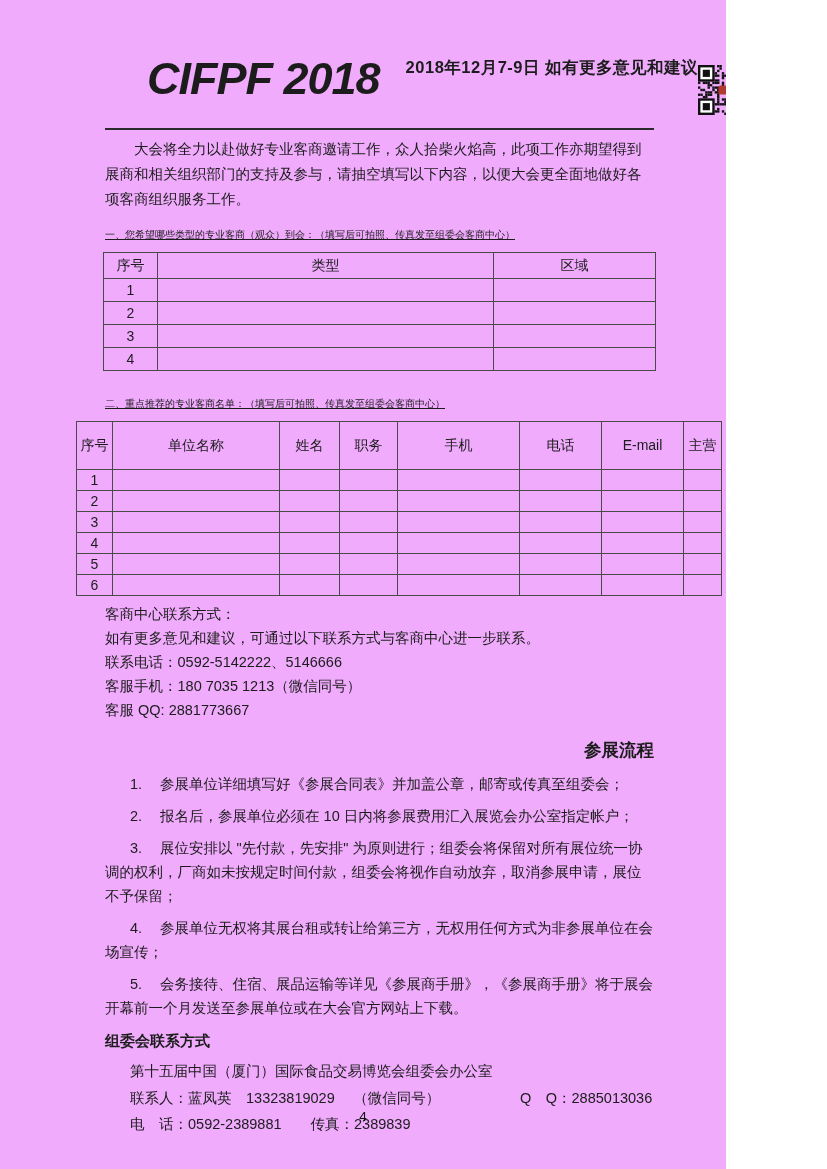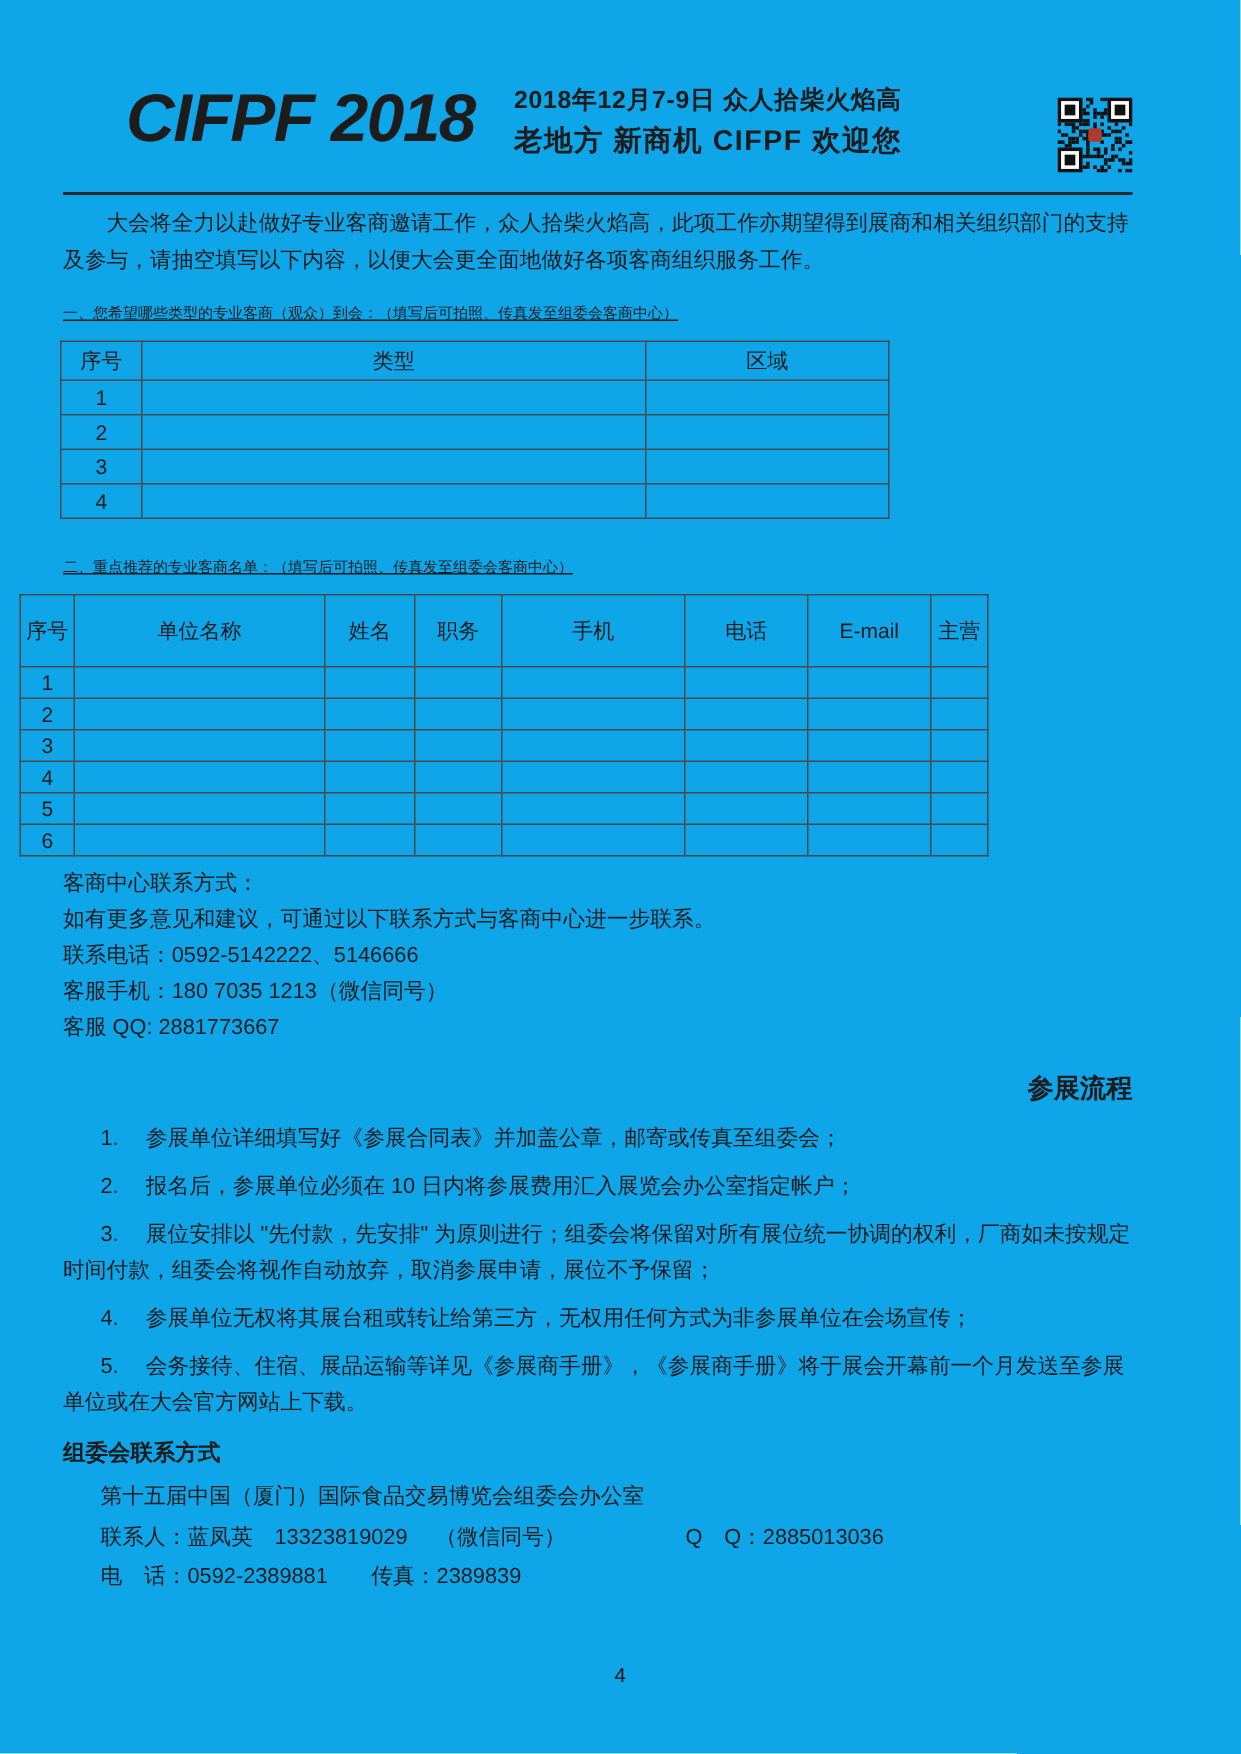--- a/index.html
+++ b/index.html
@@ -1,19 +1,19 @@
 <!DOCTYPE html>
 <html><head>
 <meta charset="utf-8">
 <style>
   html,body{margin:0;padding:0;background:#ffffff;}
   .page{
-    position:relative;width:827px;height:1169px;background:#0ea5e9;
+    position:relative;width:726px;height:1169px;background:#f0abfc;
     font-family:"Liberation Sans","DejaVu Sans",sans-serif;color:#1c1c1c;
-    box-sizing:border-box;padding:50px 72px 0 42px;overflow:hidden;
+    box-sizing:border-box;padding:50px 72px 0 105px;overflow:hidden;
   }
   
   .header-row{display:flex;align-items:flex-start;}
   .logo{font-size:45px;font-weight:bold;font-style:italic;line-height:58px;margin-left:42px;letter-spacing:-1px;white-space:nowrap;}
   .tagline{margin-left:26px;margin-top:4px;white-space:nowrap;}
   .tagline .l1{font-size:16.5px;font-weight:bold;line-height:27px;letter-spacing:0.5px;}
   .tagline .l2{font-size:19px;font-weight:bold;line-height:27px;letter-spacing:1px;}
   .qr{margin-left:auto;margin-top:15px;width:50px;height:50px;flex:0 0 auto;}
   .header-rule{border:none;border-top:2.5px solid #2b2b2b;margin:13px 0 7px 0;}
   
@@ -48,22 +48,21 @@
   .footer{position:absolute;left:0;right:0;bottom:45px;text-align:center;font-size:13.5px;color:#111;}
 </style>
 </head>
 <body>
 
 <div class="page">
 
   <div class="header-row">
     <div class="logo">CIFPF 2018</div>
     <div class="tagline">
-      <div class="l1">2018年12月7-9日  众人拾柴火焰高</div>
-      <div class="l2">老地方 新商机 CIFPF 欢迎您</div>
+      <div class="l1">2018年12月7-9日  如有更多意见和建议</div>
     </div>
     <div class="qr">
       <svg id="qr-svg" width="50" height="50" viewBox="0 0 50 50" xmlns="http://www.w3.org/2000/svg">
           <rect x="19.05" y="0.00" width="2.38" height="2.38" fill="#111"></rect>
           <rect x="21.43" y="0.00" width="2.38" height="2.38" fill="#111"></rect>
           <rect x="28.57" y="0.00" width="2.38" height="2.38" fill="#111"></rect>
           <rect x="30.95" y="0.00" width="2.38" height="2.38" fill="#111"></rect>
           <rect x="21.43" y="2.38" width="2.38" height="2.38" fill="#111"></rect>
           <rect x="19.05" y="4.76" width="2.38" height="2.38" fill="#111"></rect>
           <rect x="16.67" y="7.14" width="2.38" height="2.38" fill="#111"></rect>

